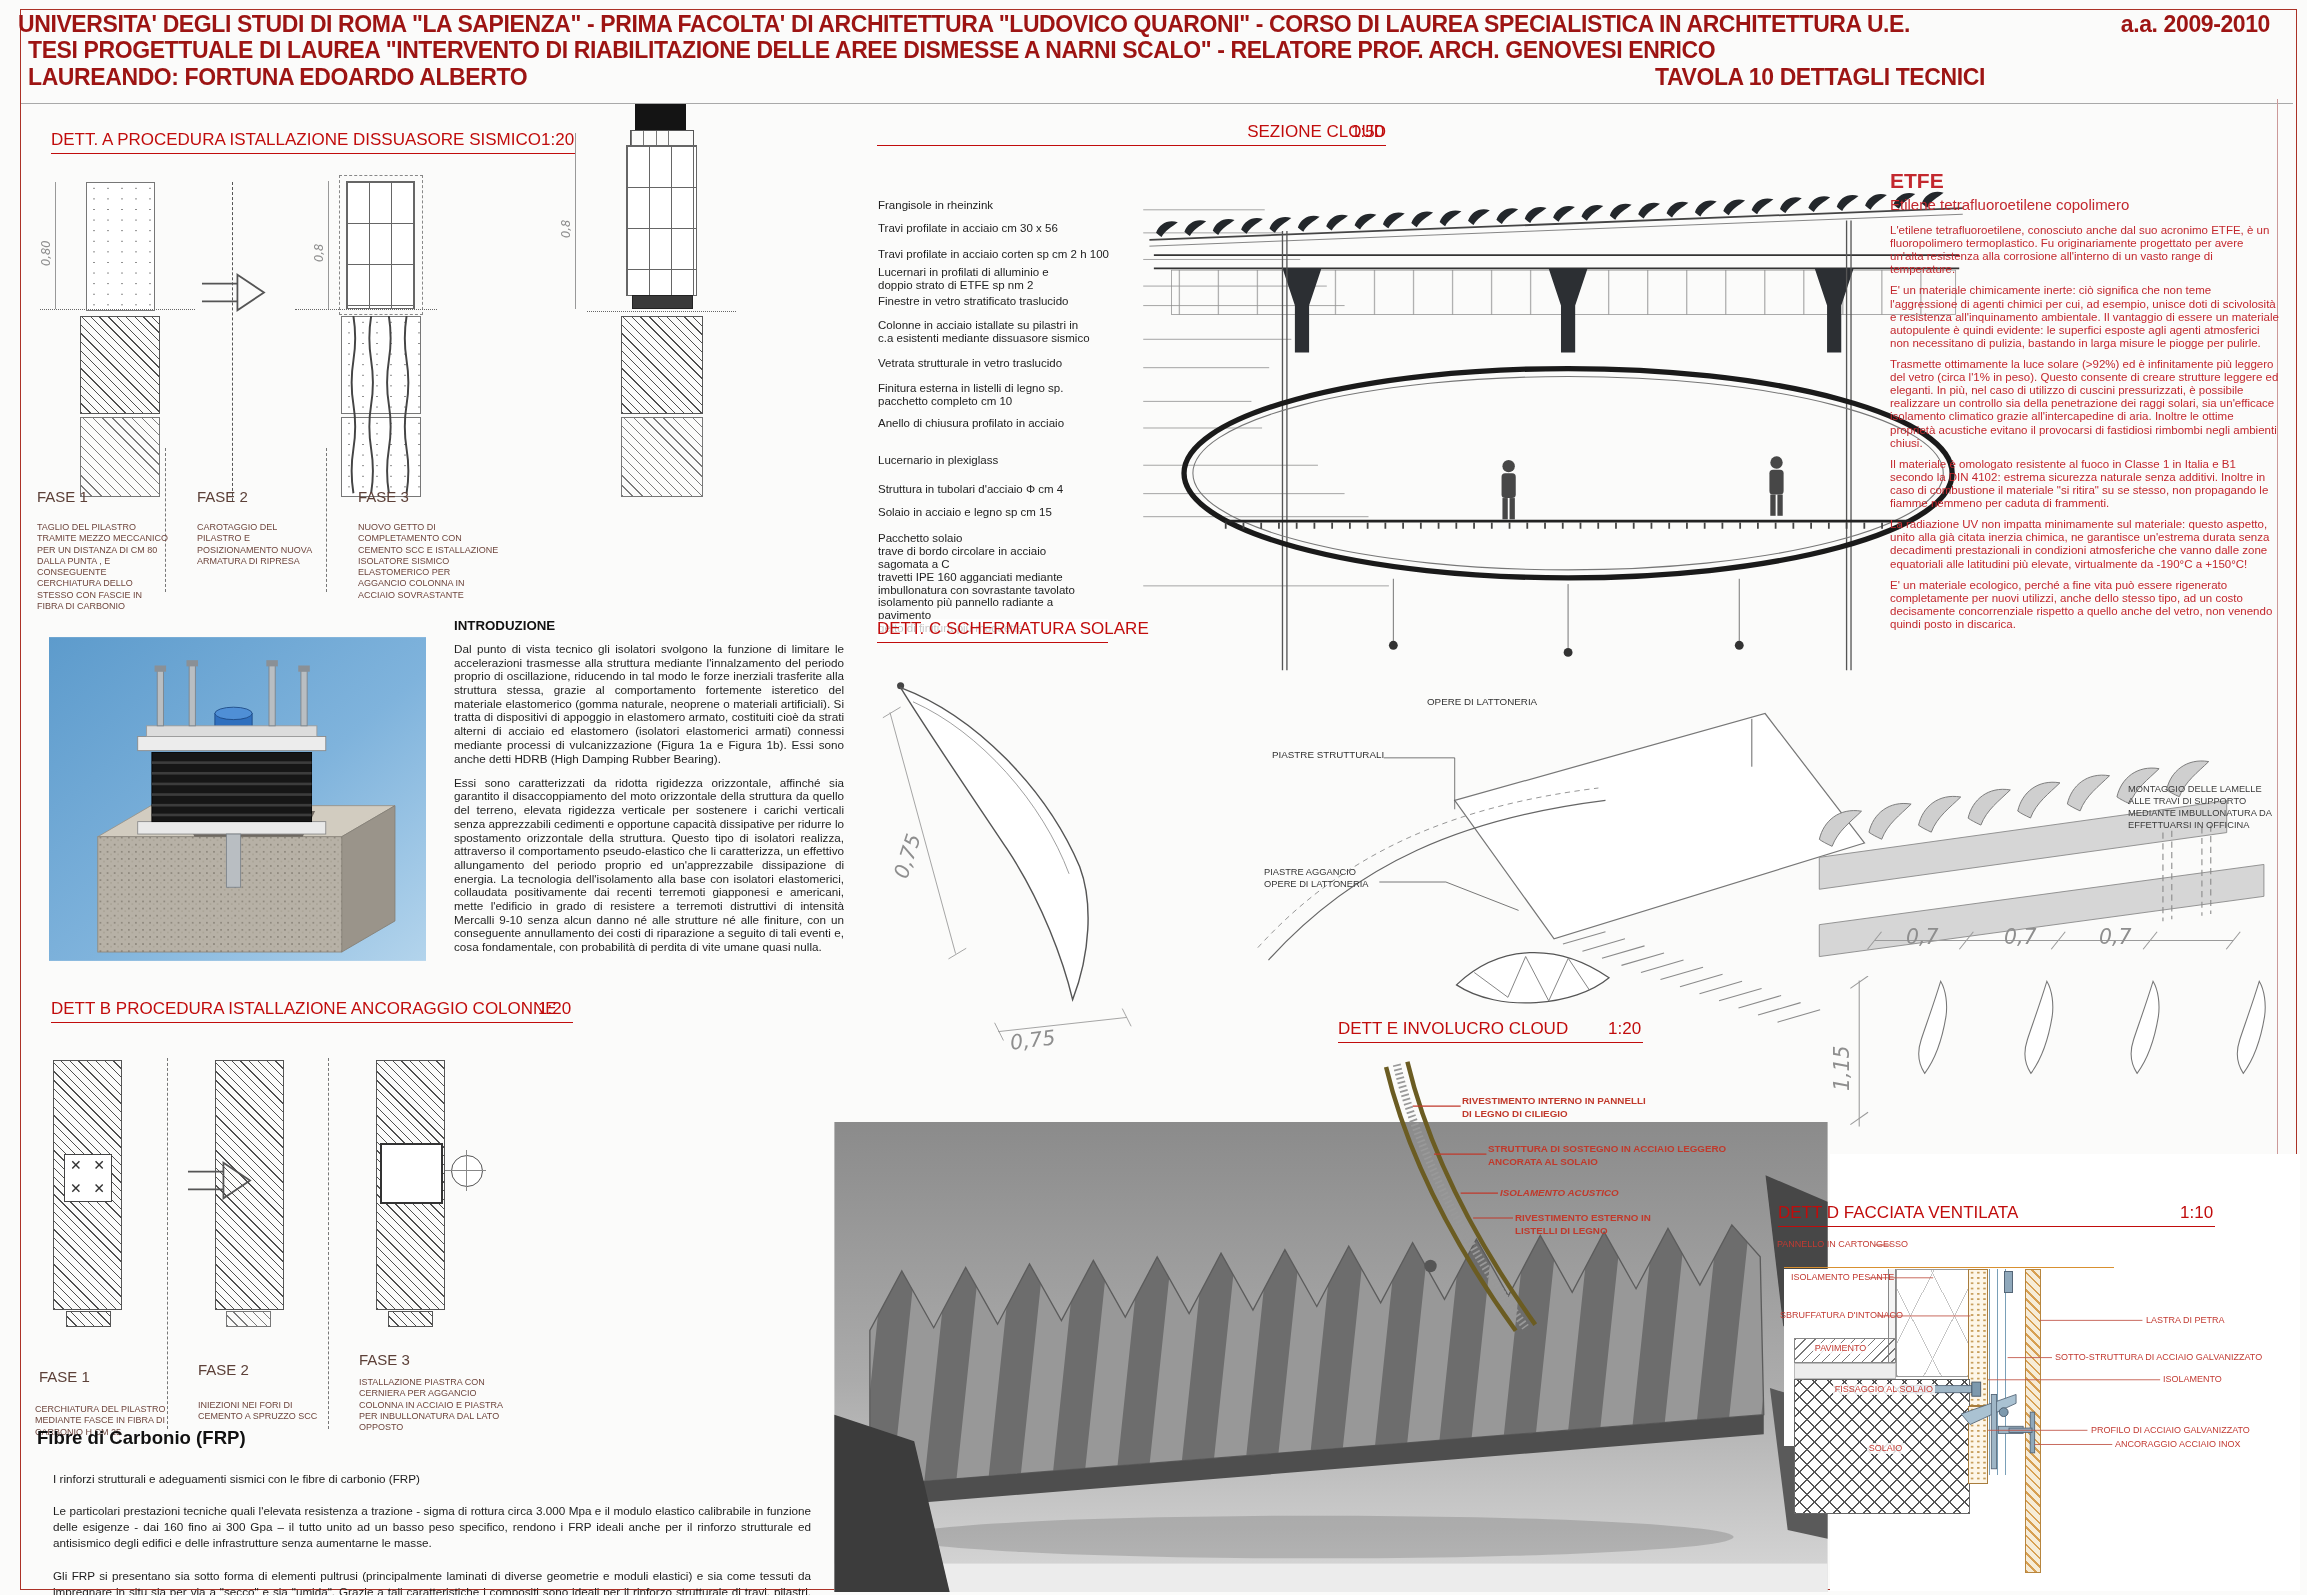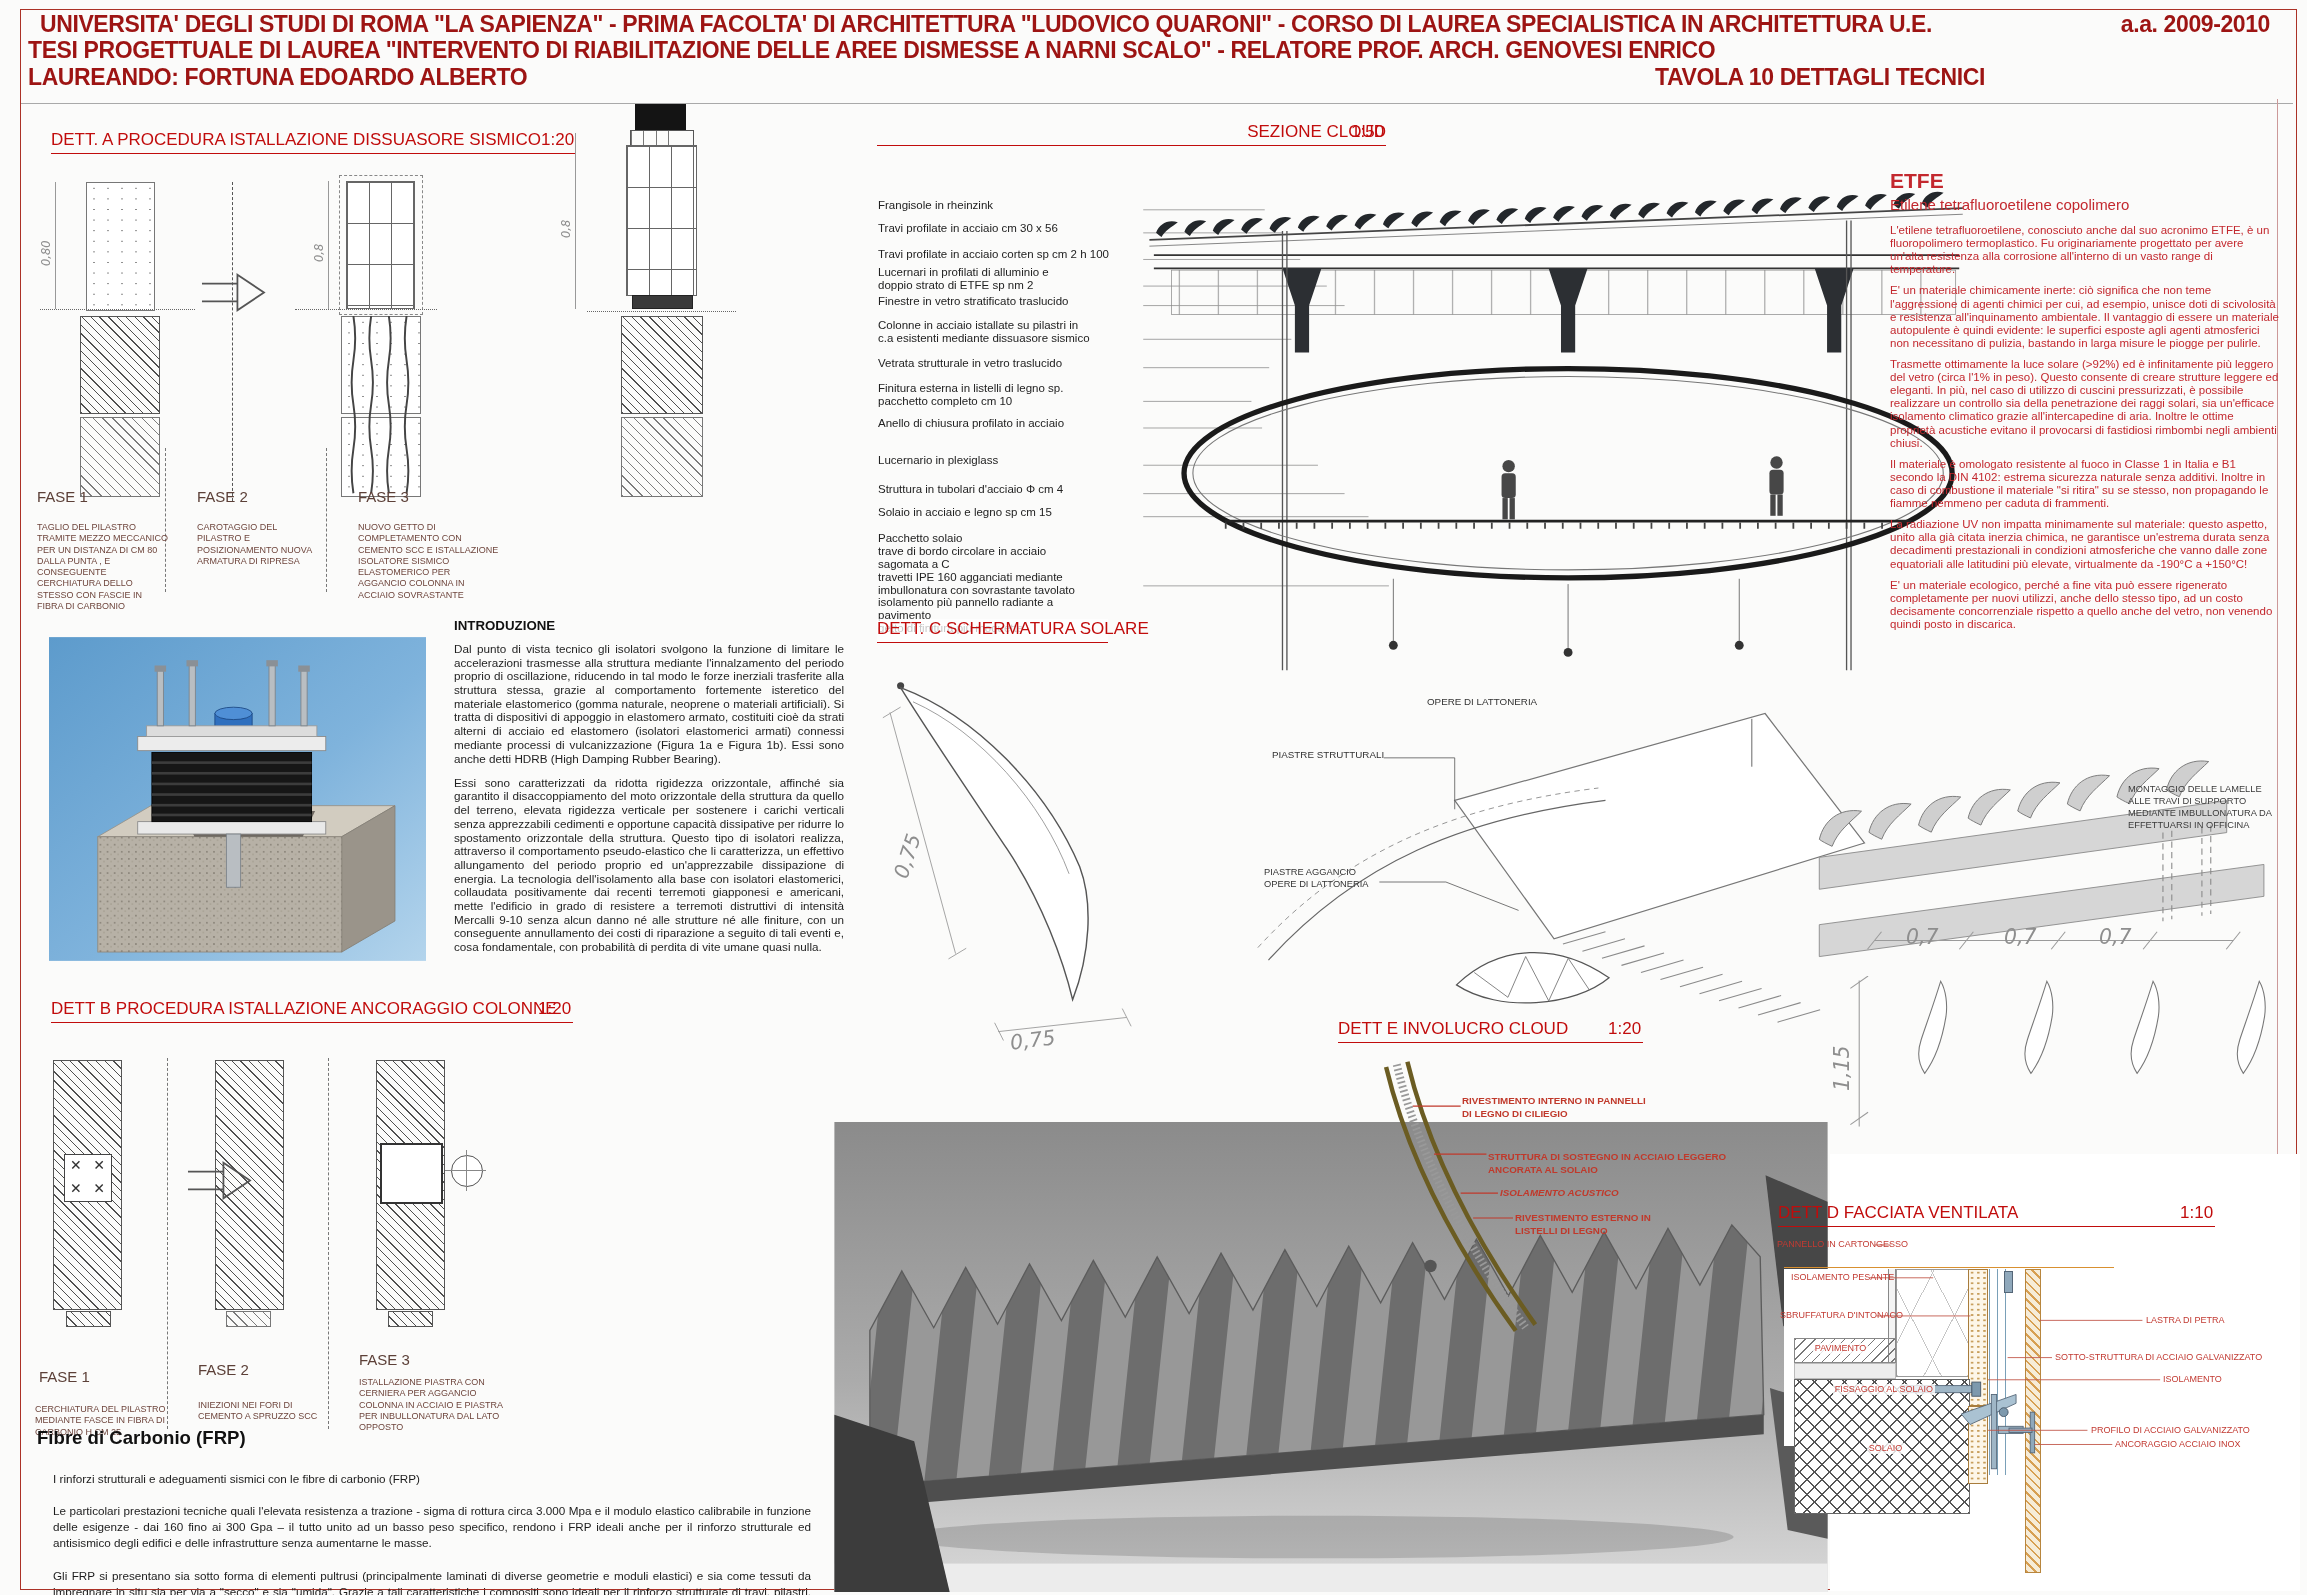--- a/index.html
+++ b/index.html
@@ -37,21 +37,21 @@
 </head>
 <body>
 
 <div class="sheet">
 
   <div class="abs frame" style="left:19.5px;top:9px;width:2275px;height:1579px;"></div>
   <div class="abs" style="left:21px;top:103px;width:2272px;border-top:0.9px solid #a9a9a9;"></div>
   <div class="abs" style="left:2216px;top:1204px;height:384px;border-left:0.9px solid #b2392e;"></div>
   <div class="abs" style="left:2277px;top:99px;height:1487px;border-left:0.9px solid #c99;"></div>
 
-  <div class="abs hdr" style="left:40px;top:10.6px;">UNIVERSITA' DEGLI STUDI DI ROMA "LA SAPIENZA" - PRIMA FACOLTA' DI ARCHITETTURA "LUDOVICO QUARONI" - CORSO DI LAUREA SPECIALISTICA IN ARCHITETTURA U.E.</div>
+  <div class="abs hdr" style="left:18px;top:10.6px;">UNIVERSITA' DEGLI STUDI DI ROMA "LA SAPIENZA" - PRIMA FACOLTA' DI ARCHITETTURA "LUDOVICO QUARONI" - CORSO DI LAUREA SPECIALISTICA IN ARCHITETTURA U.E.</div>
   <div class="abs hdr" style="right:37px;top:10.6px;">a.a. 2009-2010</div>
   <div class="abs hdr" style="left:28px;top:37px;">TESI PROGETTUALE DI LAUREA   "INTERVENTO DI RIABILITAZIONE DELLE AREE DISMESSE A NARNI SCALO" - RELATORE PROF. ARCH. GENOVESI ENRICO</div>
   <div class="abs hdr" style="left:28px;top:64px;">LAUREANDO: FORTUNA EDOARDO ALBERTO</div>
   <div class="abs hdr" style="left:1655px;top:64px;">TAVOLA 10 DETTAGLI TECNICI</div>
 
   <div class="abs sec-title" style="left:51px;top:130px;width:525px;">
     <span>DETT. A PROCEDURA ISTALLAZIONE DISSUASORE SISMICO</span>
     <span class="scale">1:20</span>
   </div>
 
@@ -479,21 +479,21 @@
     <circle cx="112" cy="232" r="7" fill="#555"></circle>
     <g stroke="#c0392b" stroke-width="1.3">
       <line x1="92" y1="52" x2="146" y2="52"></line>
       <line x1="116" y1="106" x2="175" y2="106"></line>
       <line x1="146" y1="150" x2="188" y2="150"></line>
       <line x1="160" y1="178" x2="205" y2="178"></line>
     </g>
   </svg>
   <div class="abs redlab pre" style="left:1462px;top:1095px;z-index:6;">RIVESTIMENTO INTERNO IN PANNELLI
 DI LEGNO DI CILIEGIO</div>
-  <div class="abs redlab pre" style="left:1488px;top:1143px;z-index:6;margin-top:8px;">STRUTTURA DI SOSTEGNO IN ACCIAIO LEGGERO
+  <div class="abs redlab pre" style="left:1488px;top:1143px;z-index:6;">STRUTTURA DI SOSTEGNO IN ACCIAIO LEGGERO
 ANCORATA AL SOLAIO</div>
   <div class="abs redlab" style="left:1500px;top:1187px;z-index:6;font-style:italic;">ISOLAMENTO ACUSTICO</div>
   <div class="abs redlab pre" style="left:1515px;top:1212px;z-index:6;">RIVESTIMENTO ESTERNO IN
 LISTELLI DI LEGNO</div>
 
   <div class="abs whitebg" style="left:1830px;top:1154px;width:470px;height:437px;"></div>
   <div class="abs sec-title" style="left:1778px;top:1203px;width:437px;z-index:7;">
     <span>DETT D FACCIATA VENTILATA</span>
     <span class="scale">1:10</span>
   </div>

